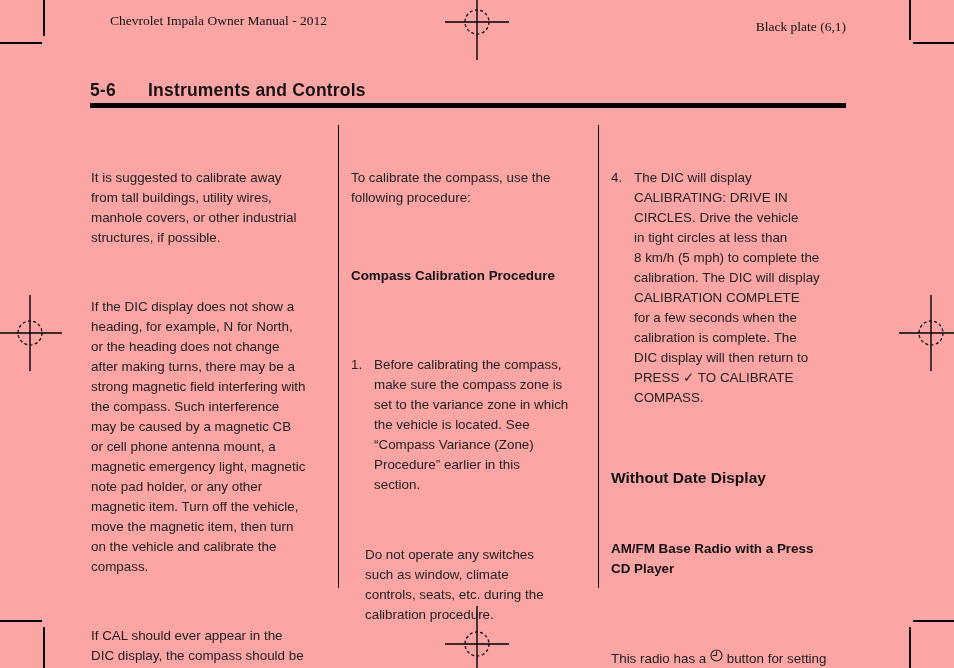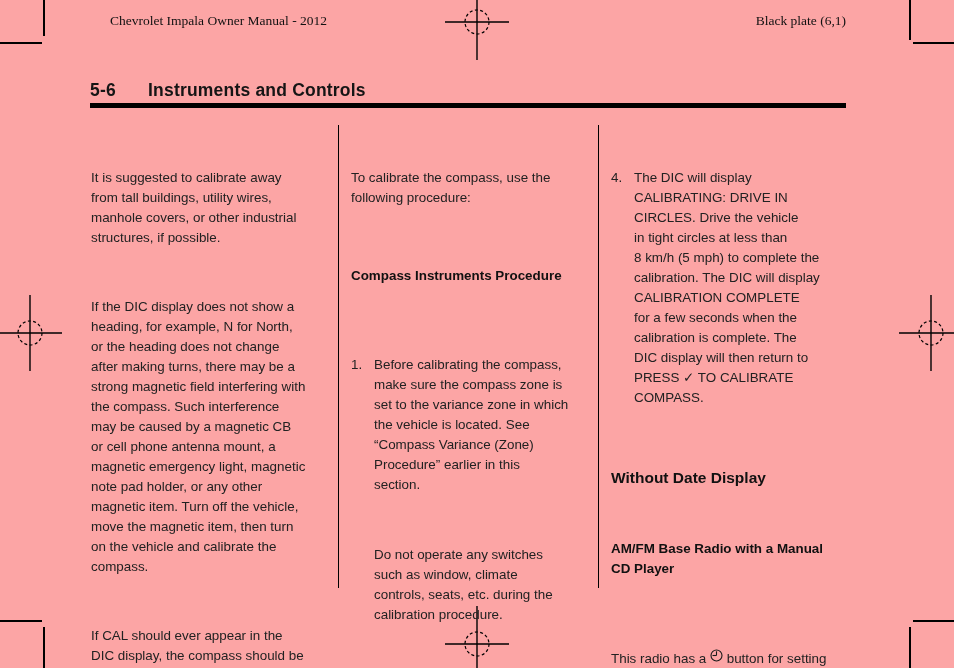--- a/index.html
+++ b/index.html
@@ -3,41 +3,41 @@
 <meta charset="utf-8">
 <style>
   html,body { margin:0; padding:0; background:#ffffff; }
   .page {
     position:relative; width:954px; height:668px; background:#fca5a5;
     overflow:hidden; font-family:"Liberation Sans", sans-serif; color:#222;text-decoration:underline;
   }
   
   .hdr { font-family:"Liberation Serif", serif; font-size:13.5px; color:#111; }
   .hdr-left  { position:absolute; left:110px; top:13px; }
-  .hdr-right { position:absolute; right:108px; top:13px; }
+  .hdr-right { position:absolute; right:108px; top:19px; }
 
   
   .sec-num   { position:absolute; left:90px;  top:80px; font-size:17.5px; font-weight:bold; color:#151515; letter-spacing:.2px; }
   .sec-title { position:absolute; left:148px; top:80px; font-size:17.5px; font-weight:bold; color:#151515; letter-spacing:.2px; }
   .sec-rule  { position:absolute; left:90px; top:103px; width:756px; height:5px; background:#000; }
 
   
   .col { position:absolute; top:128px; font-size:13.4px; line-height:20px; white-space:pre; color:#222; }
   .col1 { left:91px;  width:248px; }
   .col2 { left:351px; width:246px; }
   .col3 { left:611px; width:242px; }
   .vdiv { position:absolute; top:125px; height:463px; width:1px; background:#000; }
   .vdiv1 { left:338px; } .vdiv2 { left:598px; }
 
   .block { margin:0 0 9px 0; }
   .subhead { font-weight:bold; color:#111; margin:9px 0 9px 0; }
   .li { display:flex; margin:0 0 10px 0; }
   .li .num { width:23px; flex:none; }
   .li .bod { flex:1; }
-  .li-sub { margin:0 0 10px 23px; }
+  .li-sub { margin:0 0 10px 14px; }
 
   .h-clock { font-size:20px; font-weight:bold; color:#111; margin:14px 0 11px 0; }
   .h-sub1  { font-size:15.5px; font-weight:bold; color:#111; margin:0 0 11px 0; }
   .h-sub2  { font-size:13.4px; font-weight:bold; color:#111; margin:0 0 10px 0; }
 
   .icar { vertical-align:-1px; }
   .info-i { font-weight:bold; }
   .iclock { vertical-align:1px; }
 
   
@@ -110,21 +110,21 @@
 on the vehicle and calibrate the
 compass.</p>
     <p class="block">If CAL should ever appear in the
 DIC display, the compass should be
 calibrated.</p>
   </div>
 
   <div class="col col2">
     <p class="block">To calibrate the compass, use the
 following procedure:</p>
-    <div class="subhead">Compass Instruments Procedure</div>
+    <div class="subhead">Compass Calibration Procedure</div>
 
     <div class="li">
       <span class="num">1.</span>
       <span class="bod">Before calibrating the compass,
 make sure the compass zone is
 set to the variance zone in which
 the vehicle is located. See
 “Compass Variance (Zone)
 Procedure” earlier in this
 section.</span>
@@ -160,21 +160,21 @@
 calibration. The DIC will display
 CALIBRATION COMPLETE
 for a few seconds when the
 calibration is complete. The
 DIC display will then return to
 PRESS ✓ TO CALIBRATE
 COMPASS.</span>
     </div>
 
     <div class="h-sub1">Without Date Display</div>
-    <div class="h-sub2">AM/FM Base Radio with a Manual
+    <div class="h-sub2">AM/FM Base Radio with a Press
 CD Player</div>
 
     <p class="block"><span>This radio has a </span><svg class="iclock" width="13" height="13" viewBox="0 0 13 13">
           <circle cx="6.5" cy="6.5" r="5.5" fill="none" stroke="#1a1a1a" stroke-width="1.1"></circle>
           <line x1="6.5" y1="6.5" x2="6.5" y2="2.3" stroke="#1a1a1a" stroke-width="1.1"></line>
           <line x1="6.5" y1="6.5" x2="2.5" y2="6.5" stroke="#1a1a1a" stroke-width="1.1"></line>
         </svg><span> button for setting
 the time.</span></p>
 
     

